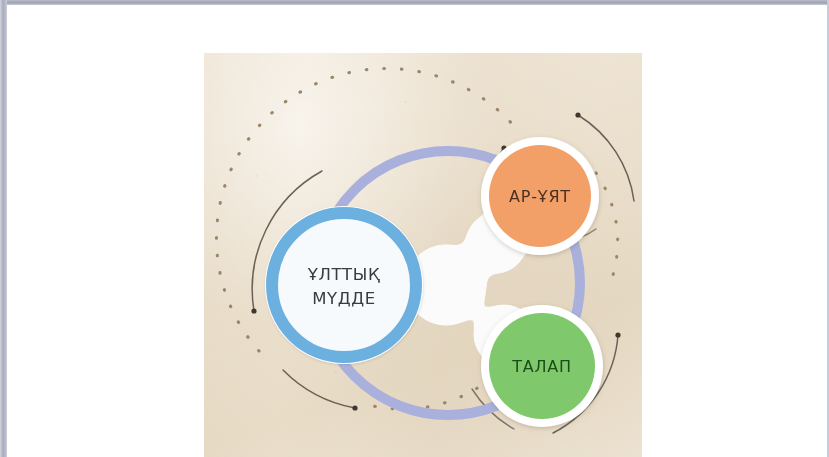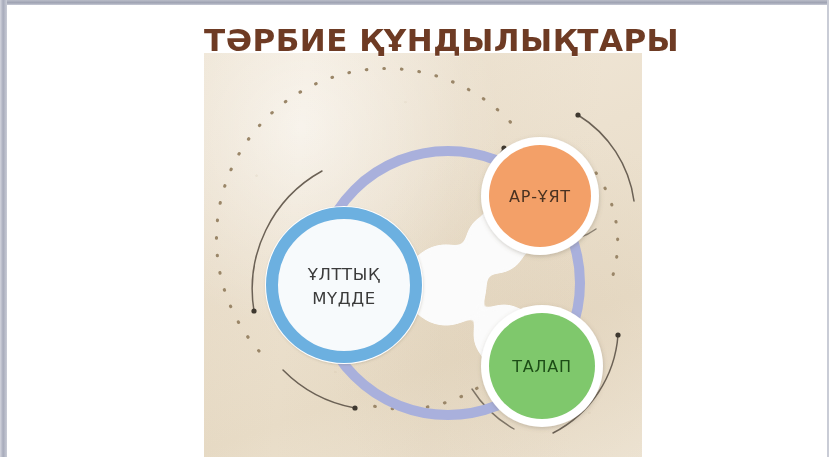--- a/index.html
+++ b/index.html
@@ -186,21 +186,20 @@
 
         <g filter="url(#softshadow)">
           <circle cx="338" cy="313" r="61" fill="#ffffff"></circle>
           <circle cx="338" cy="313" r="53" fill="#7fc86c"></circle>
           <text class="node-label label-green" x="338" y="314">ТАЛАП</text>
         </g>
 
       </svg>
     </div>
 
-    <div id="slide-title">ТӘРБИЕ ҚҰНДЫЛЫҚТАРЫ</div>
 
   </div>
 
   <div id="top-bar"></div>
   <div id="left-bar"></div>
   <div id="right-edge"></div>
 
 </div>
 
 </body></html>

